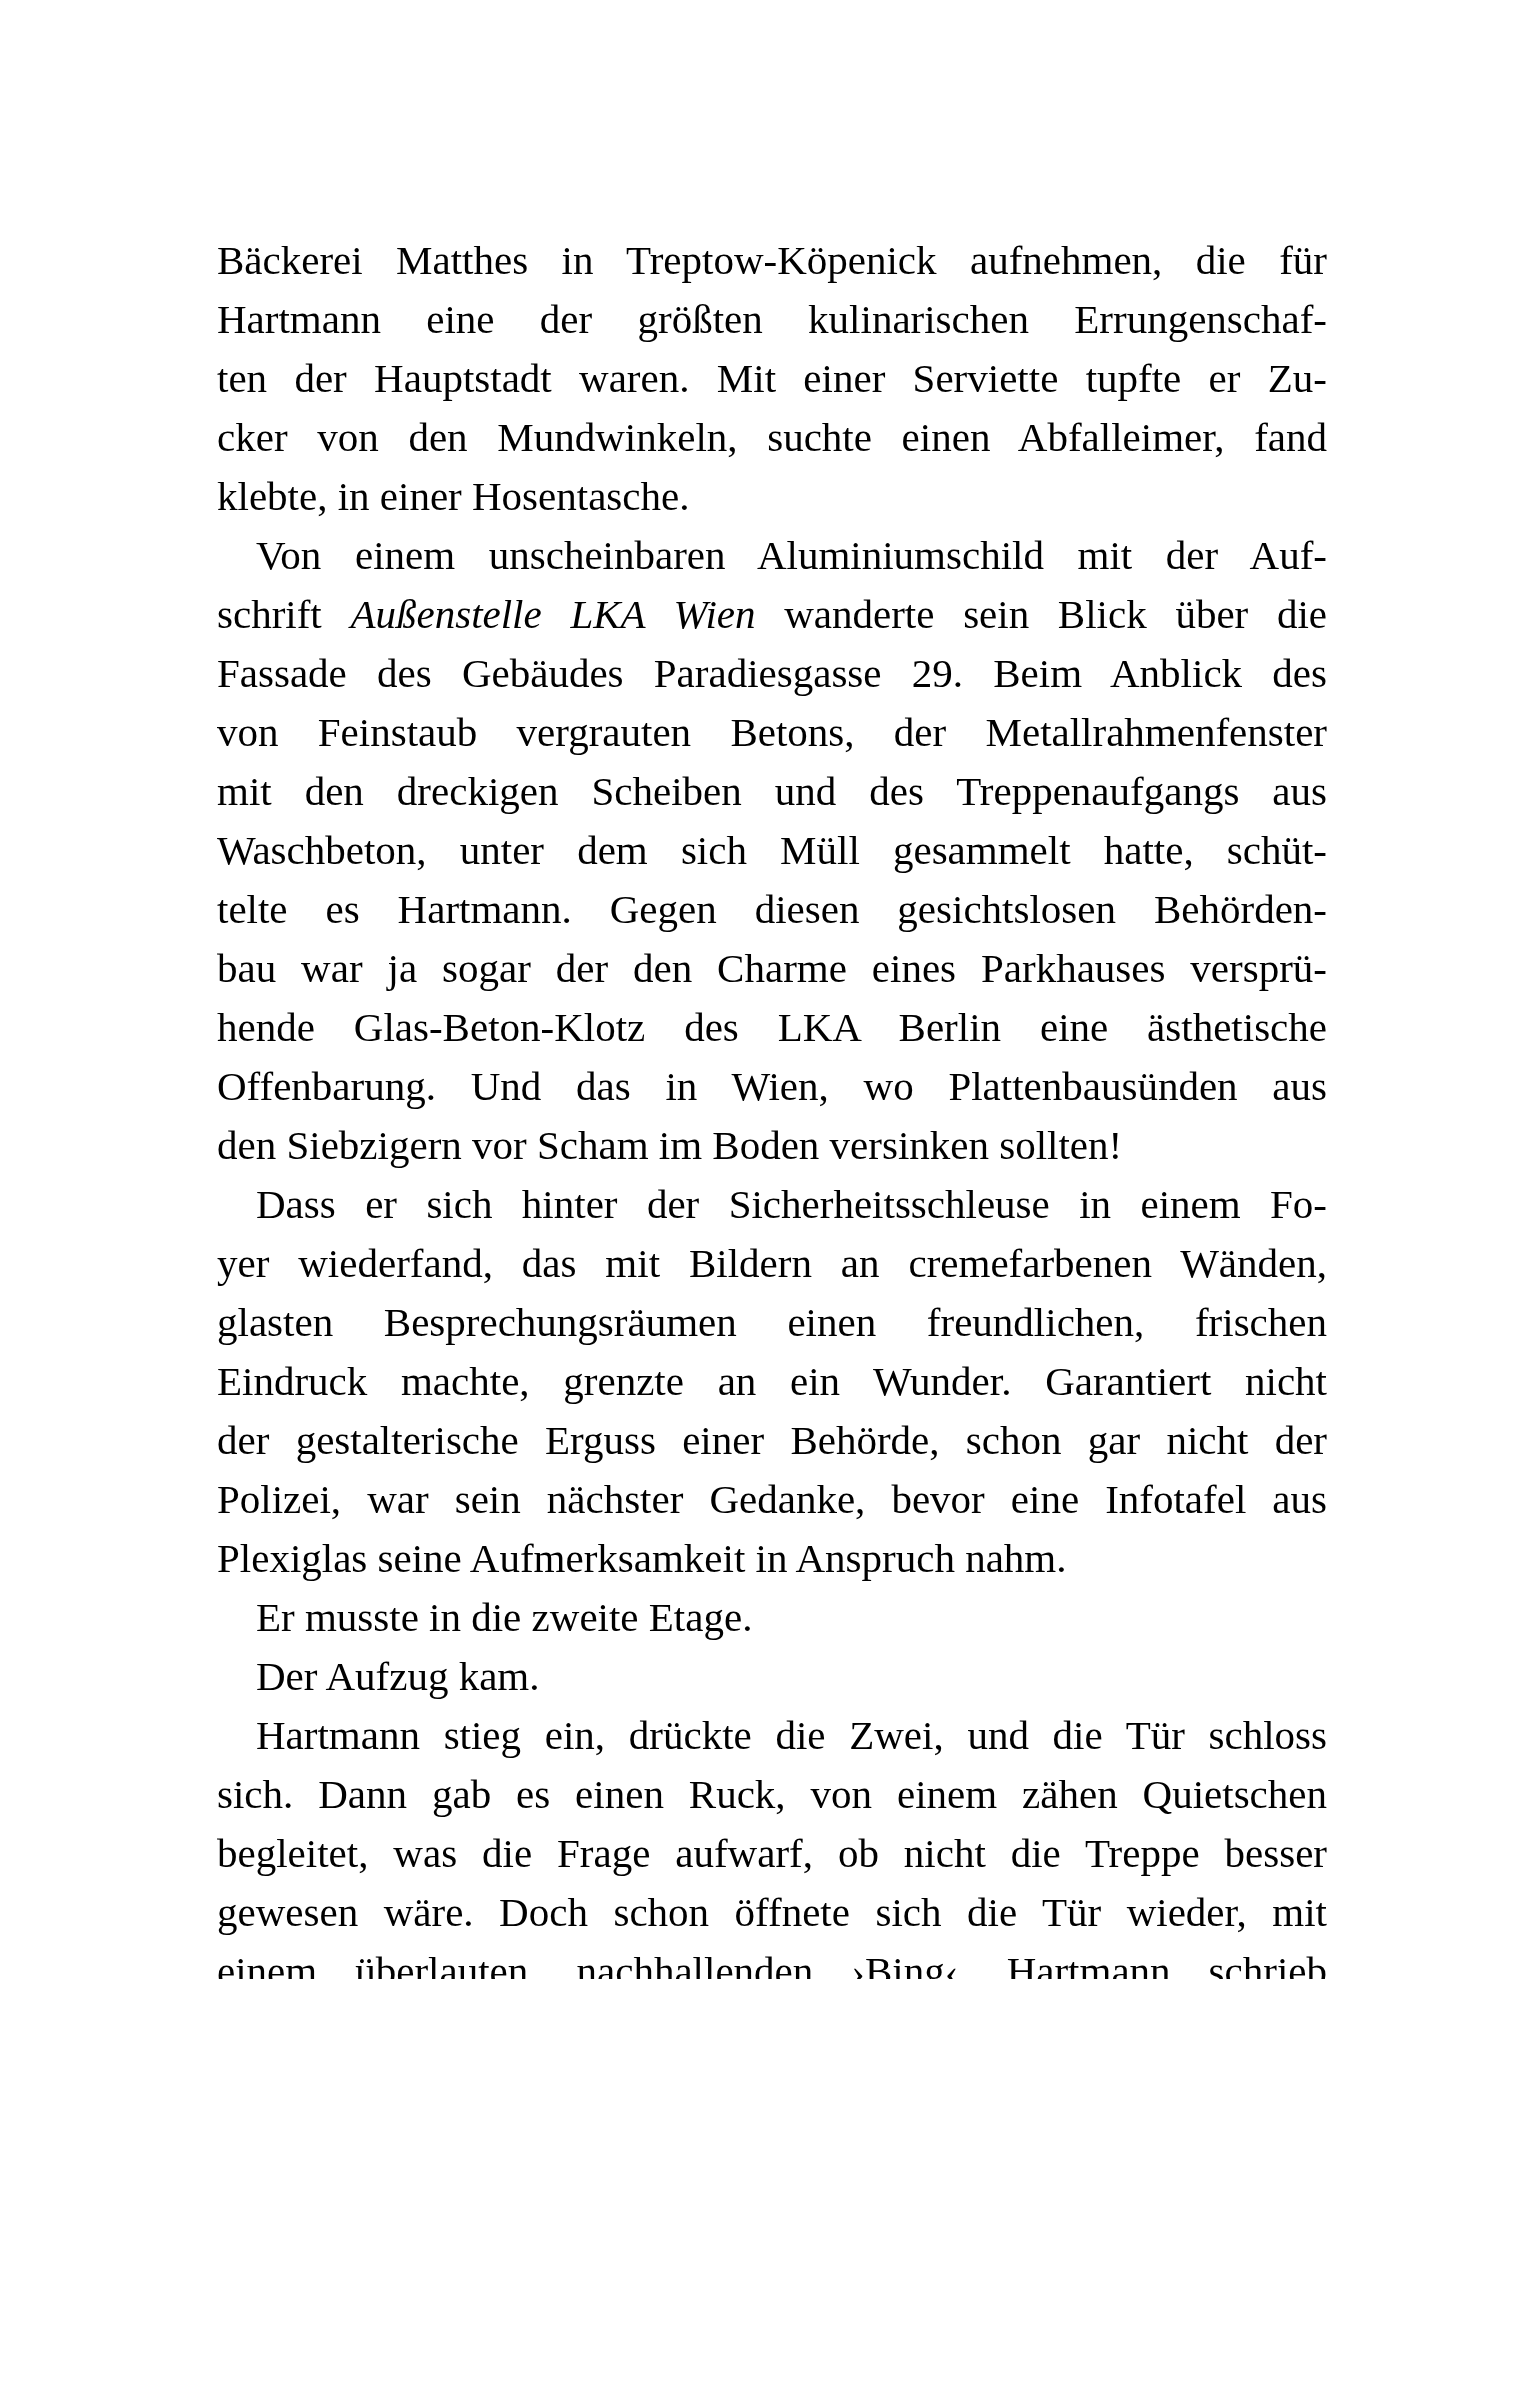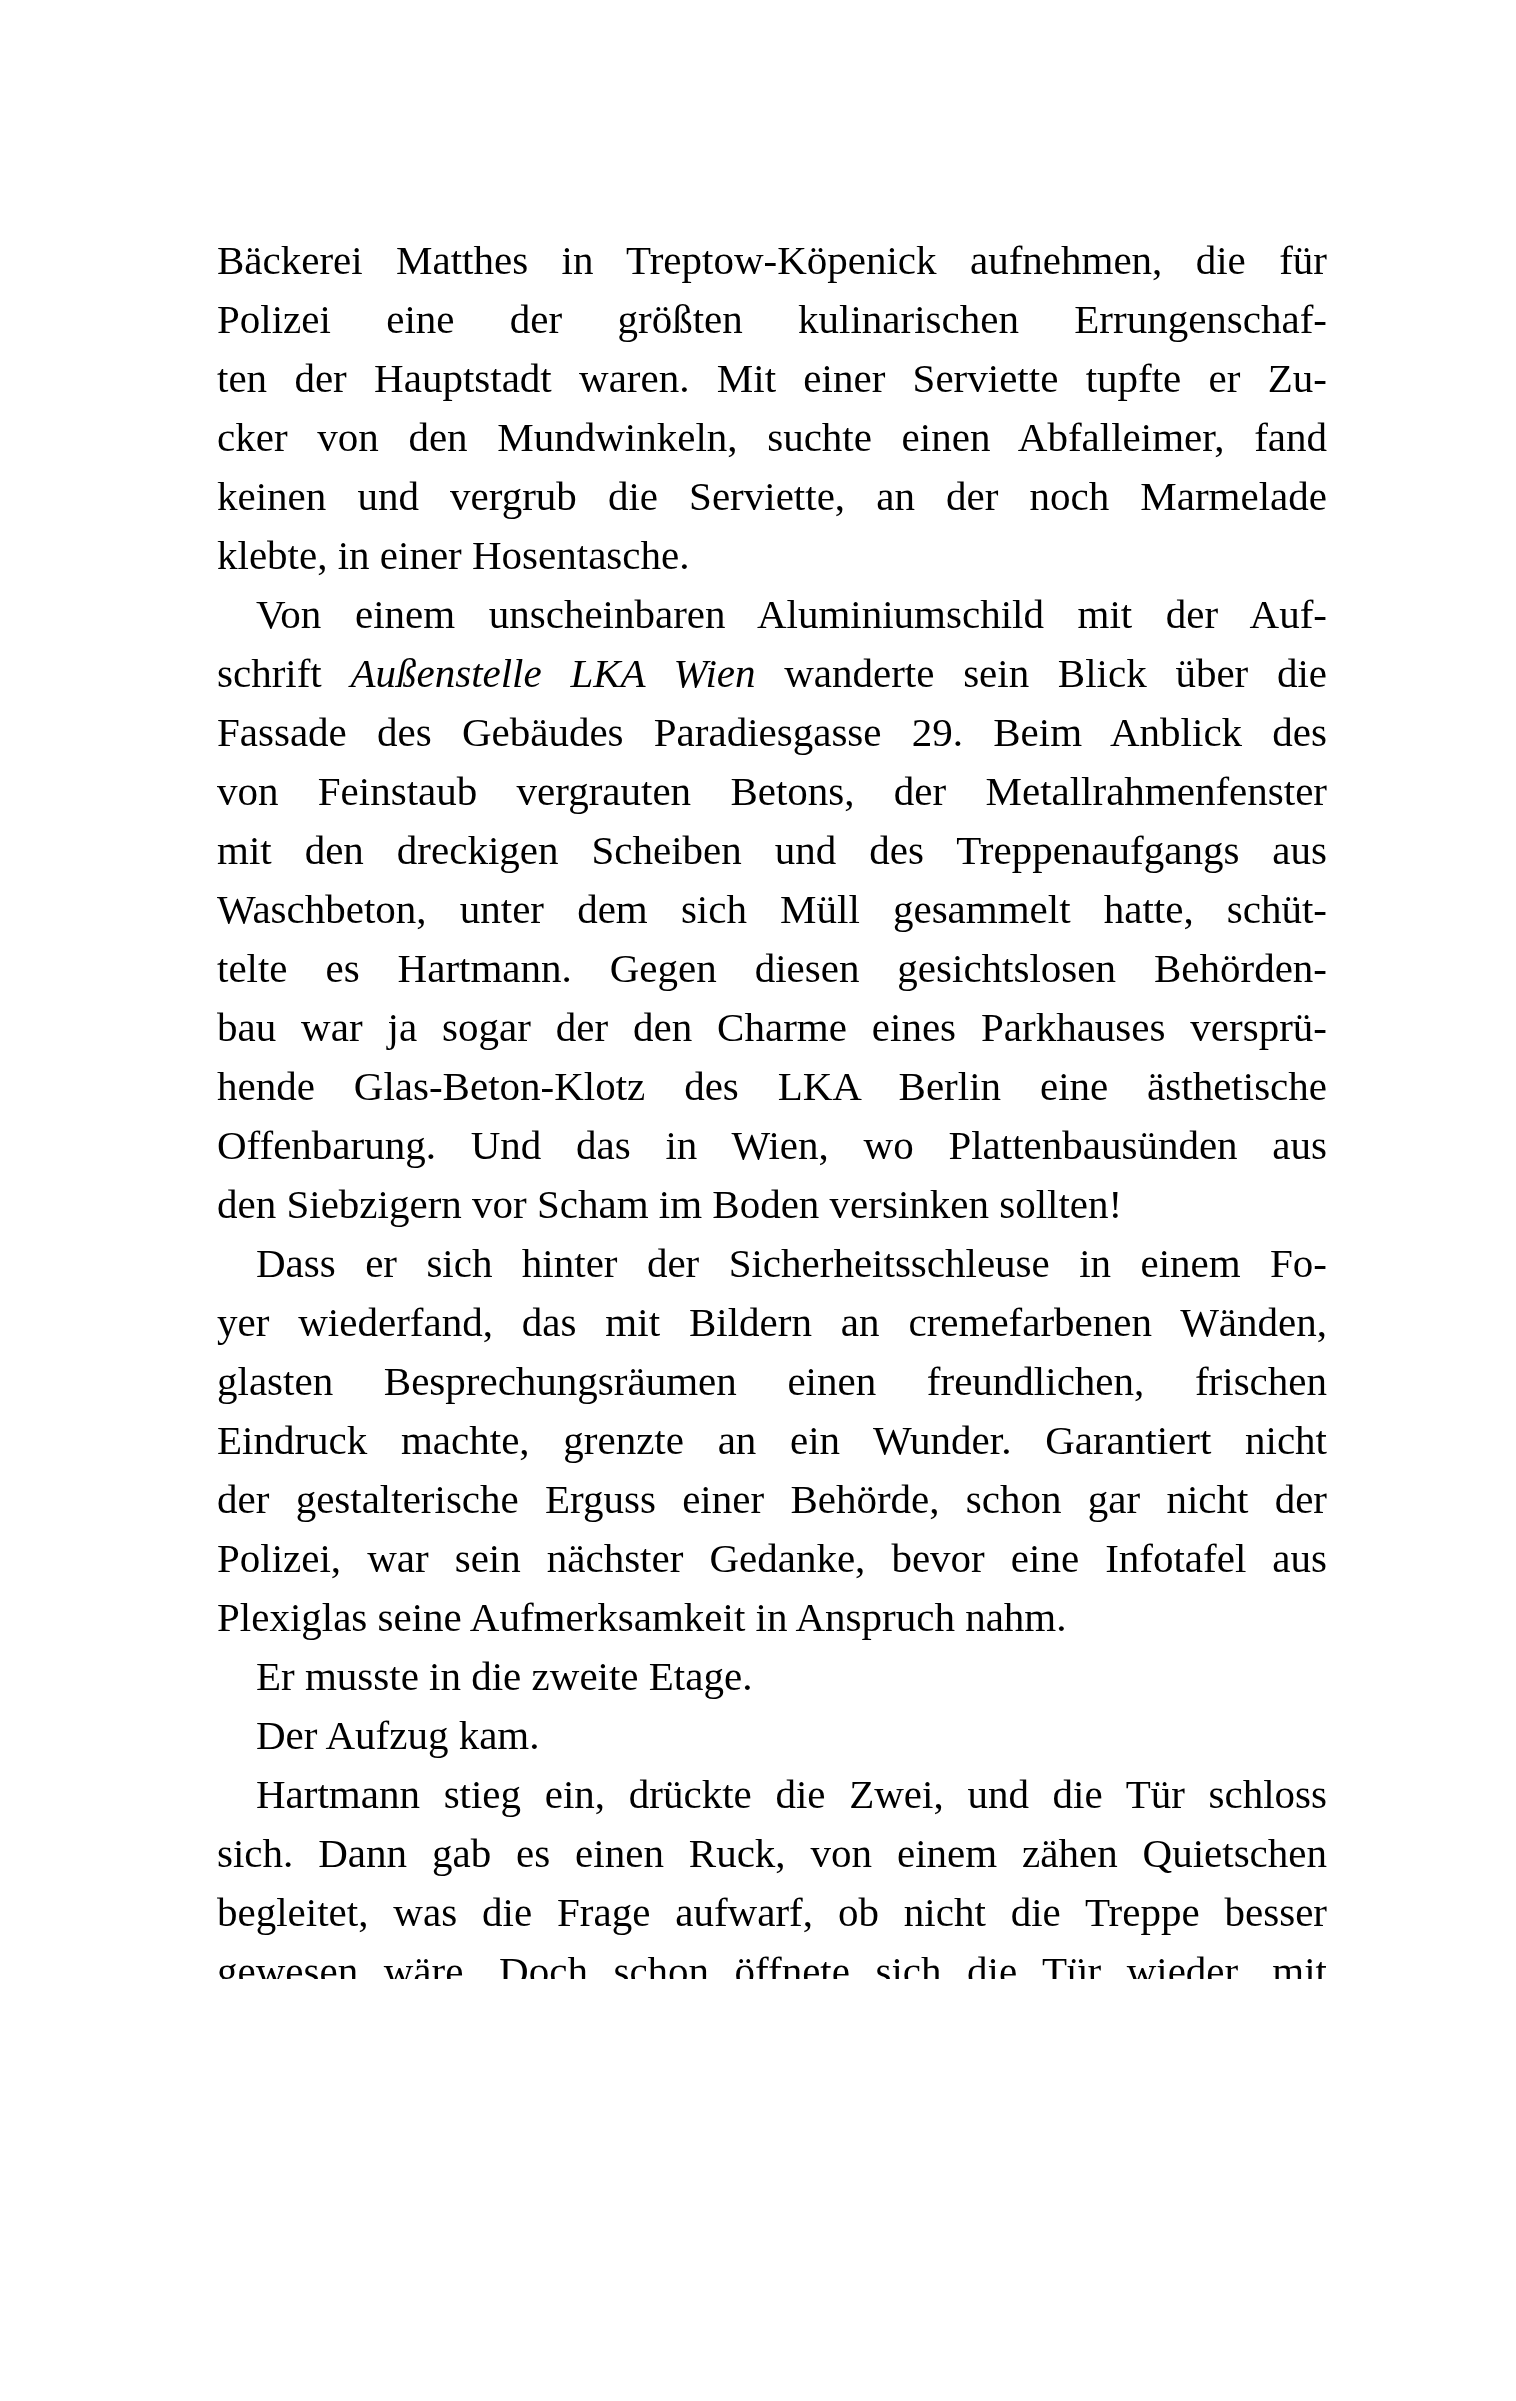--- a/index.html
+++ b/index.html
@@ -52,24 +52,23 @@
     letter-spacing: 3.2px;
     color: #000000;
   }
 </style>
 </head>
 <body>
 
 <div class="book-page">
   <div class="text-block">
       <div class="line"><span>Bäckerei Matthes in Treptow-Köpenick aufnehmen, die für</span></div>
-      <div class="line"><span>Polizei eine der größten kulinarischen Errungenschaf-</span></div>
+      <div class="line"><span>Hartmann eine der größten kulinarischen Errungenschaf-</span></div>
       <div class="line"><span>ten der Hauptstadt waren. Mit einer Serviette tupfte er Zu-</span></div>
       <div class="line"><span>cker von den Mundwinkeln, suchte einen Abfalleimer, fand</span></div>
-      <div class="line"><span>keinen und vergrub die Serviette, an der noch Marmelade</span></div>
       <div class="line endline"><span>klebte, in einer Hosentasche.</span></div>
       <div class="line indent"><span>Von einem unscheinbaren Aluminiumschild mit der Auf-</span></div>
       <div class="line"><span>schrift </span><span class="italic">Außenstelle LKA Wien</span><span> wanderte sein Blick über die</span></div>
       <div class="line"><span>Fassade des Gebäudes Paradiesgasse 29. Beim Anblick des</span></div>
       <div class="line"><span>von Feinstaub vergrauten Betons, der Metallrahmenfenster</span></div>
       <div class="line"><span>mit den dreckigen Scheiben und des Treppenaufgangs aus</span></div>
       <div class="line"><span>Waschbeton, unter dem sich Müll gesammelt hatte, schüt-</span></div>
       <div class="line"><span>telte es Hartmann. Gegen diesen gesichtslosen Behörden-</span></div>
       <div class="line"><span>bau war ja sogar der den Charme eines Parkhauses versprü-</span></div>
       <div class="line"><span>hende Glas-Beton-Klotz des LKA Berlin eine ästhetische</span></div>

